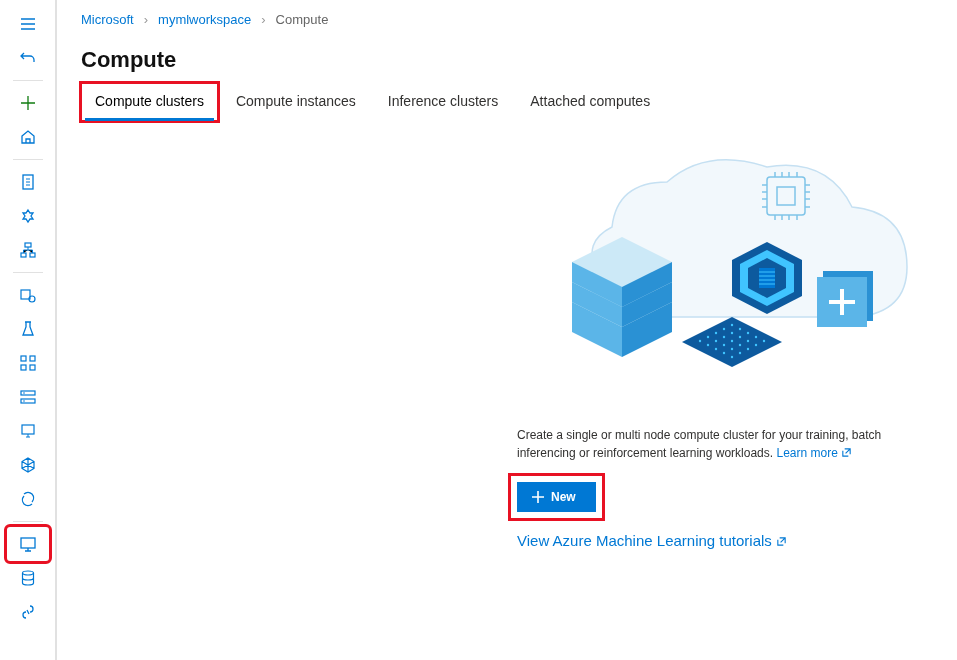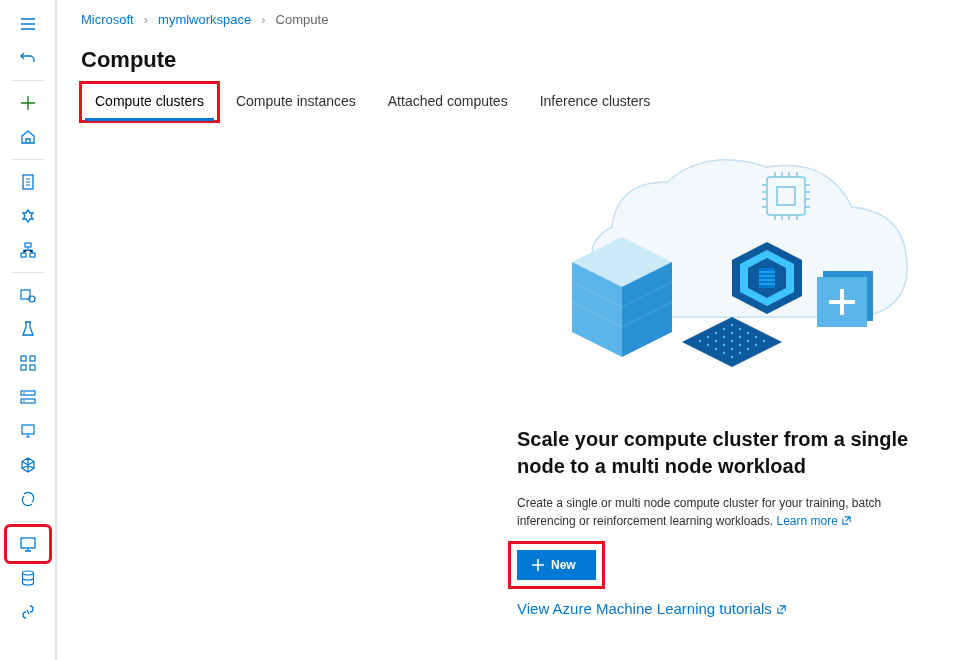--- a/index.html
+++ b/index.html
@@ -145,22 +145,22 @@
     <a>mymlworkspace</a>
     <span class="sep">›</span>
     <span class="current">Compute</span>
   </div>
 
   <h1 class="page-title">Compute</h1>
 
   <div class="tabs">
     <div class="tab active highlight">Compute clusters</div>
     <div class="tab">Compute instances</div>
+    <div class="tab">Inference clusters</div>
     <div class="tab">Attached computes</div>
-    <div class="tab">Inference clusters</div>
   </div>
 
   <div class="content">
     <div class="illustration">
       <svg width="420" height="260" viewBox="0 0 420 260">
 
         <path d="M 120 150 Q 100 150 90 130 Q 75 100 105 85 Q 110 40 160 40 Q 200 5 260 25 Q 320 15 345 65 Q 400 70 400 125 Q 400 170 350 175 L 150 175 Q 120 175 120 150 Z" fill="#f2f8fc" stroke="#c5e0f2" stroke-width="1.5"></path>
 
         <g transform="translate(260,35)">
           <rect x="0" y="0" width="38" height="38" rx="3" fill="none" stroke="#7fc4e8" stroke-width="1.5"></rect>
@@ -220,21 +220,20 @@
         </g>
 
         <g transform="translate(310,135)">
           <rect x="6" y="-6" width="50" height="50" fill="#2a91d4"></rect>
           <rect x="0" y="0" width="50" height="50" fill="#5bb5e8"></rect>
           <path stroke="#fff" stroke-width="4" d="M25 12v26M12 25h26"></path>
         </g>
       </svg>
     </div>
 
-    <h2 class="headline">Scale your compute cluster from a single node to a multi node workload</h2>
 
     <p class="subtext">
       <span>Create a single or multi node compute cluster for your training, batch inferencing or reinforcement learning workloads.</span>
       <a><span>Learn more</span> <svg style="display:inline;vertical-align:-1px" width="11" height="11" viewBox="0 0 12 12">
             <path fill="none" stroke="currentColor" stroke-width="1.2" d="M4 2h6v6M10 2L5 7M8 10H2V4"></path>
           </svg></a>
     </p>
 
     <div class="new-button-wrap">
       <button class="new-button">

